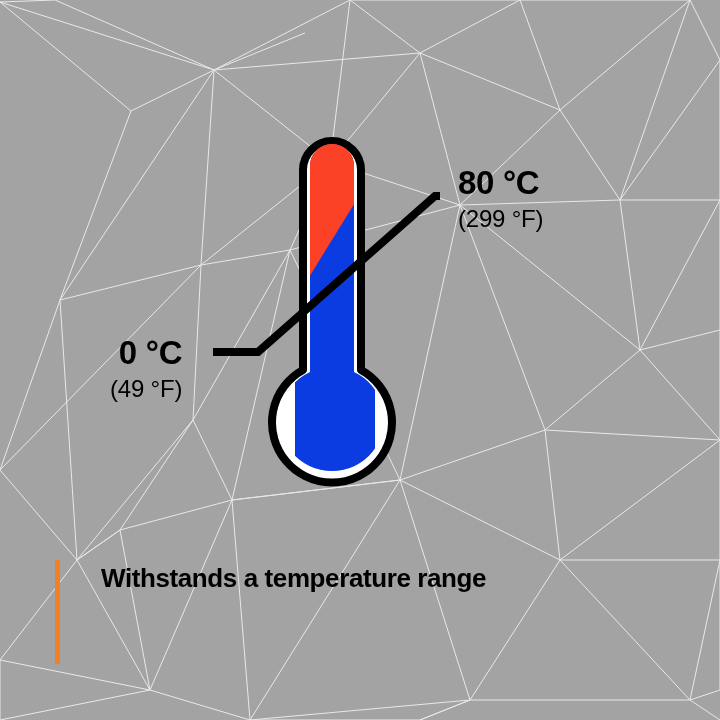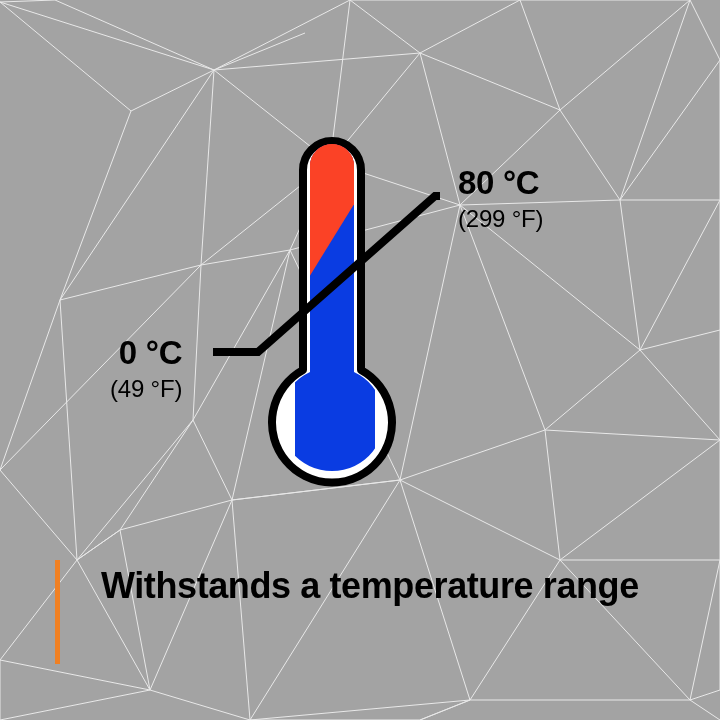--- a/index.html
+++ b/index.html
@@ -56,21 +56,21 @@
     text-align: right;
     margin-top: 24px;
   }
   #caption {
     position: absolute;
     left: 101px;
     top: 560px;
     width: 590px;
   }
   .caption-line {
-    font-size: 36px;
+    font-size: 26px;
     font-weight: bold;
     color: #000000;
     line-height: 1.42;
     letter-spacing: -0.4px;
     white-space: nowrap;
   }
   #accent-bar {
     position: absolute;
     left: 55px;
     top: 560px;

